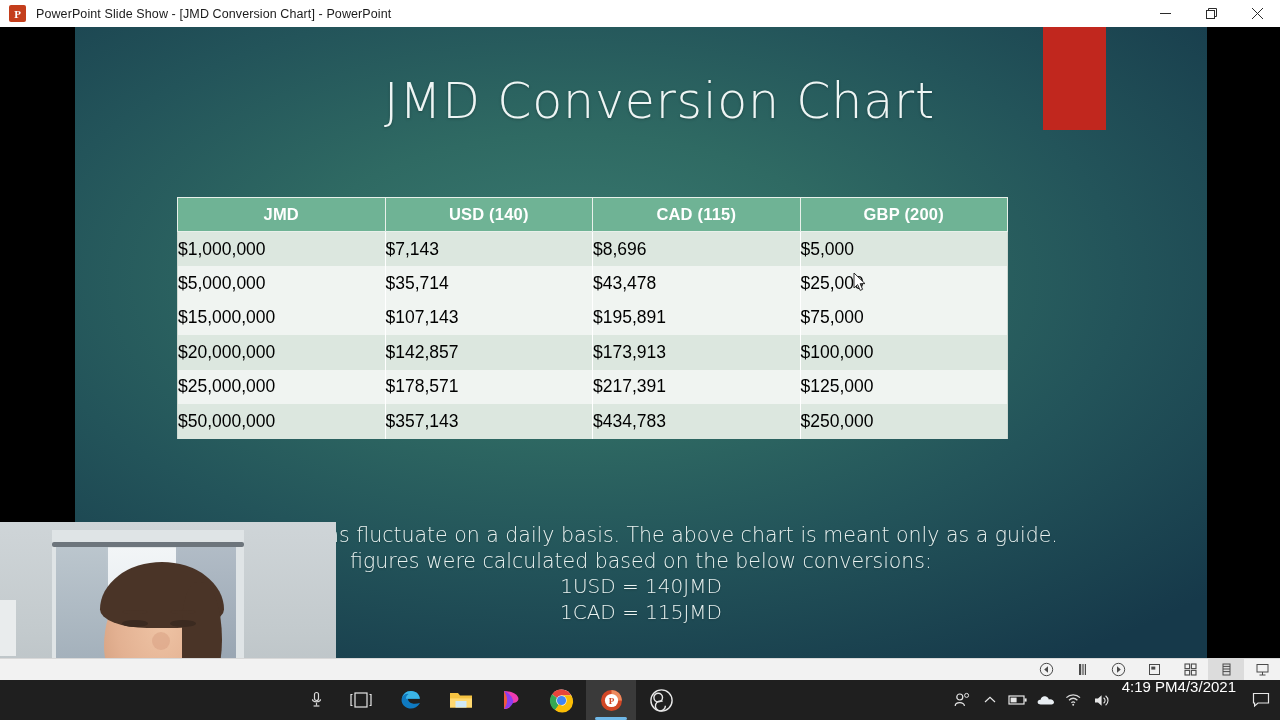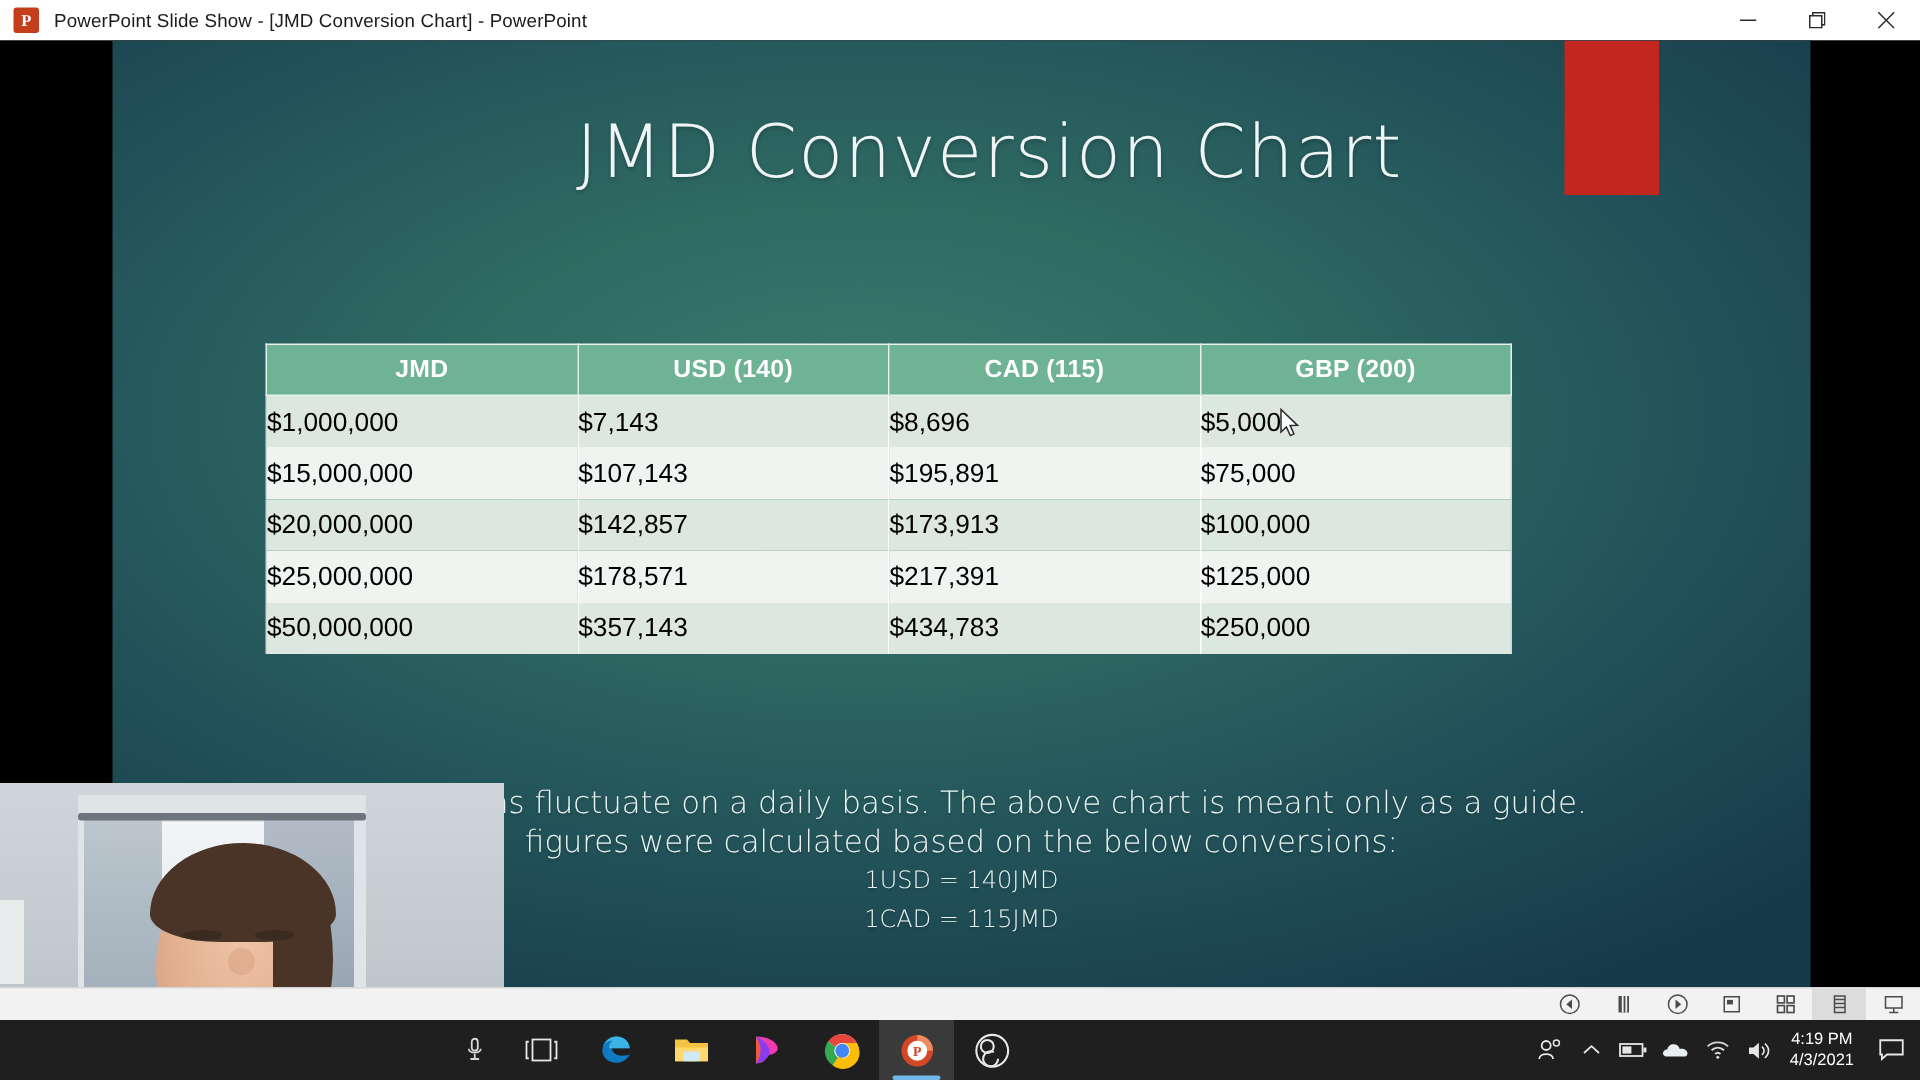--- a/index.html
+++ b/index.html
@@ -40,21 +40,21 @@
     position: absolute; left: 0; top: 46px; width: 100%;
     text-align: center; color: #eef5f4;
     font-size: 49px; font-weight: 300; letter-spacing: .8px;
     font-family: "DejaVu Sans", sans-serif;
     text-shadow: 0 1px 3px rgba(0,0,0,.25);
     padding-left: 5px;
     margin-left: 16px;
   }
 
   
-  #table { position: absolute; left: 102px; top: 202px; width: 698px; }
+  #table { position: absolute; left: 102px; top: 170px; width: 698px; }
   table { border-collapse: collapse; width: 831px; table-layout: fixed; }
   th {
     background: #6fb395; color: #ffffff;
     font-size: 16.5px; font-weight: bold; height: 34px;
     border: 1px solid #e8f0ea; letter-spacing: .2px;
   }
   td {
     height: 34.5px; text-align: left; color: #000000;
     font-size: 17.5px; border-left: 1px solid #ffffff; border-right: 1px solid #ffffff;
     font-family: "Liberation Sans", sans-serif;
@@ -65,21 +65,21 @@
   td:last-child { border-right: 1px solid #cfd9d2; }
 
   
   #footer {
     position: absolute; left: 0; top: 496px; width: 100%;
     text-align: center; color: #eaf3f1;
     font-size: 20.5px; font-weight: 300; line-height: 25.5px;
     font-family: "DejaVu Sans", sans-serif;
     text-shadow: 0 1px 2px rgba(0,0,0,.22);
   }
-  #footer .small { font-size: 16px; }
+  #footer .small { font-size: 20px; }
 
   
   #cursor { position: absolute; left: 853px; top: 270px; width: 14px; height: 20px; }
 
   
   #webcam {
     position: absolute; left: 0; top: 522px; width: 336px; height: 198px;
     overflow: hidden; background: #b9bfc3;
   }
   #cam-wall { position: absolute; inset: 0; background: linear-gradient(180deg,#cfd5d8 0%,#c3cacd 55%,#b6bec2 100%); }
@@ -142,22 +142,22 @@
   }
   #tb-left { width: 336px; height: 40px; background:#1f1f1f; display:flex; align-items:center; justify-content:flex-end; }
   #mic { width: 40px; height: 40px; display:flex; align-items:center; justify-content:center; }
   #tb-apps { display: flex; align-items: center; height: 40px; }
   .app { width: 50px; height: 40px; display: flex; align-items: center; justify-content: center; position: relative; }
   .app.active { background: #3a3a3a; }
   .app .ind { position: absolute; bottom: 0; left: 9px; width: 32px; height: 3px; background: #6fb8e8; border-radius: 2px; }
   #tray { margin-left: auto; display: flex; align-items: center; height: 40px; padding-right: 4px; }
   .tri { width: 28px; height: 40px; display: flex; align-items: center; justify-content: center; }
   #clock {
-    color: #fff; font-size: 11px; line-height: 14px; text-align: center;
-    padding: 0 10px 0 6px; display: flex; flex-direction: column; justify-content: center; height: 40px;
+    color: #fff; font-size: 15px; line-height: 14px; text-align: center;
+    padding: 0 10px 0 6px; display: flex; flex-direction: row; justify-content: center; height: 40px;
   }
   #notifbtn { width: 30px; height: 40px; display:flex; align-items:center; justify-content:center; }
 </style>
 </head>
 <body>
 
 <div id="screen">
 
   <div id="titlebar">
     <div id="pp-icon">P</div>
@@ -199,20 +199,26 @@
               <th>CAD (115)</th>
               <th>GBP (200)</th>
             </tr>
           </thead>
           <tbody>
             <tr class="odd">
               <td>$1,000,000</td>
               <td>$7,143</td>
               <td>$8,696</td>
               <td>$5,000</td>
+            </tr>
+            <tr class="even">
+              <td>$5,000,000</td>
+              <td>$35,714</td>
+              <td>$43,478</td>
+              <td>$25,000</td>
             </tr>
             <tr class="even">
               <td>$15,000,000</td>
               <td>$107,143</td>
               <td>$195,891</td>
               <td>$75,000</td>
             </tr>
             <tr class="odd">
               <td>$20,000,000</td>
               <td>$142,857</td>

